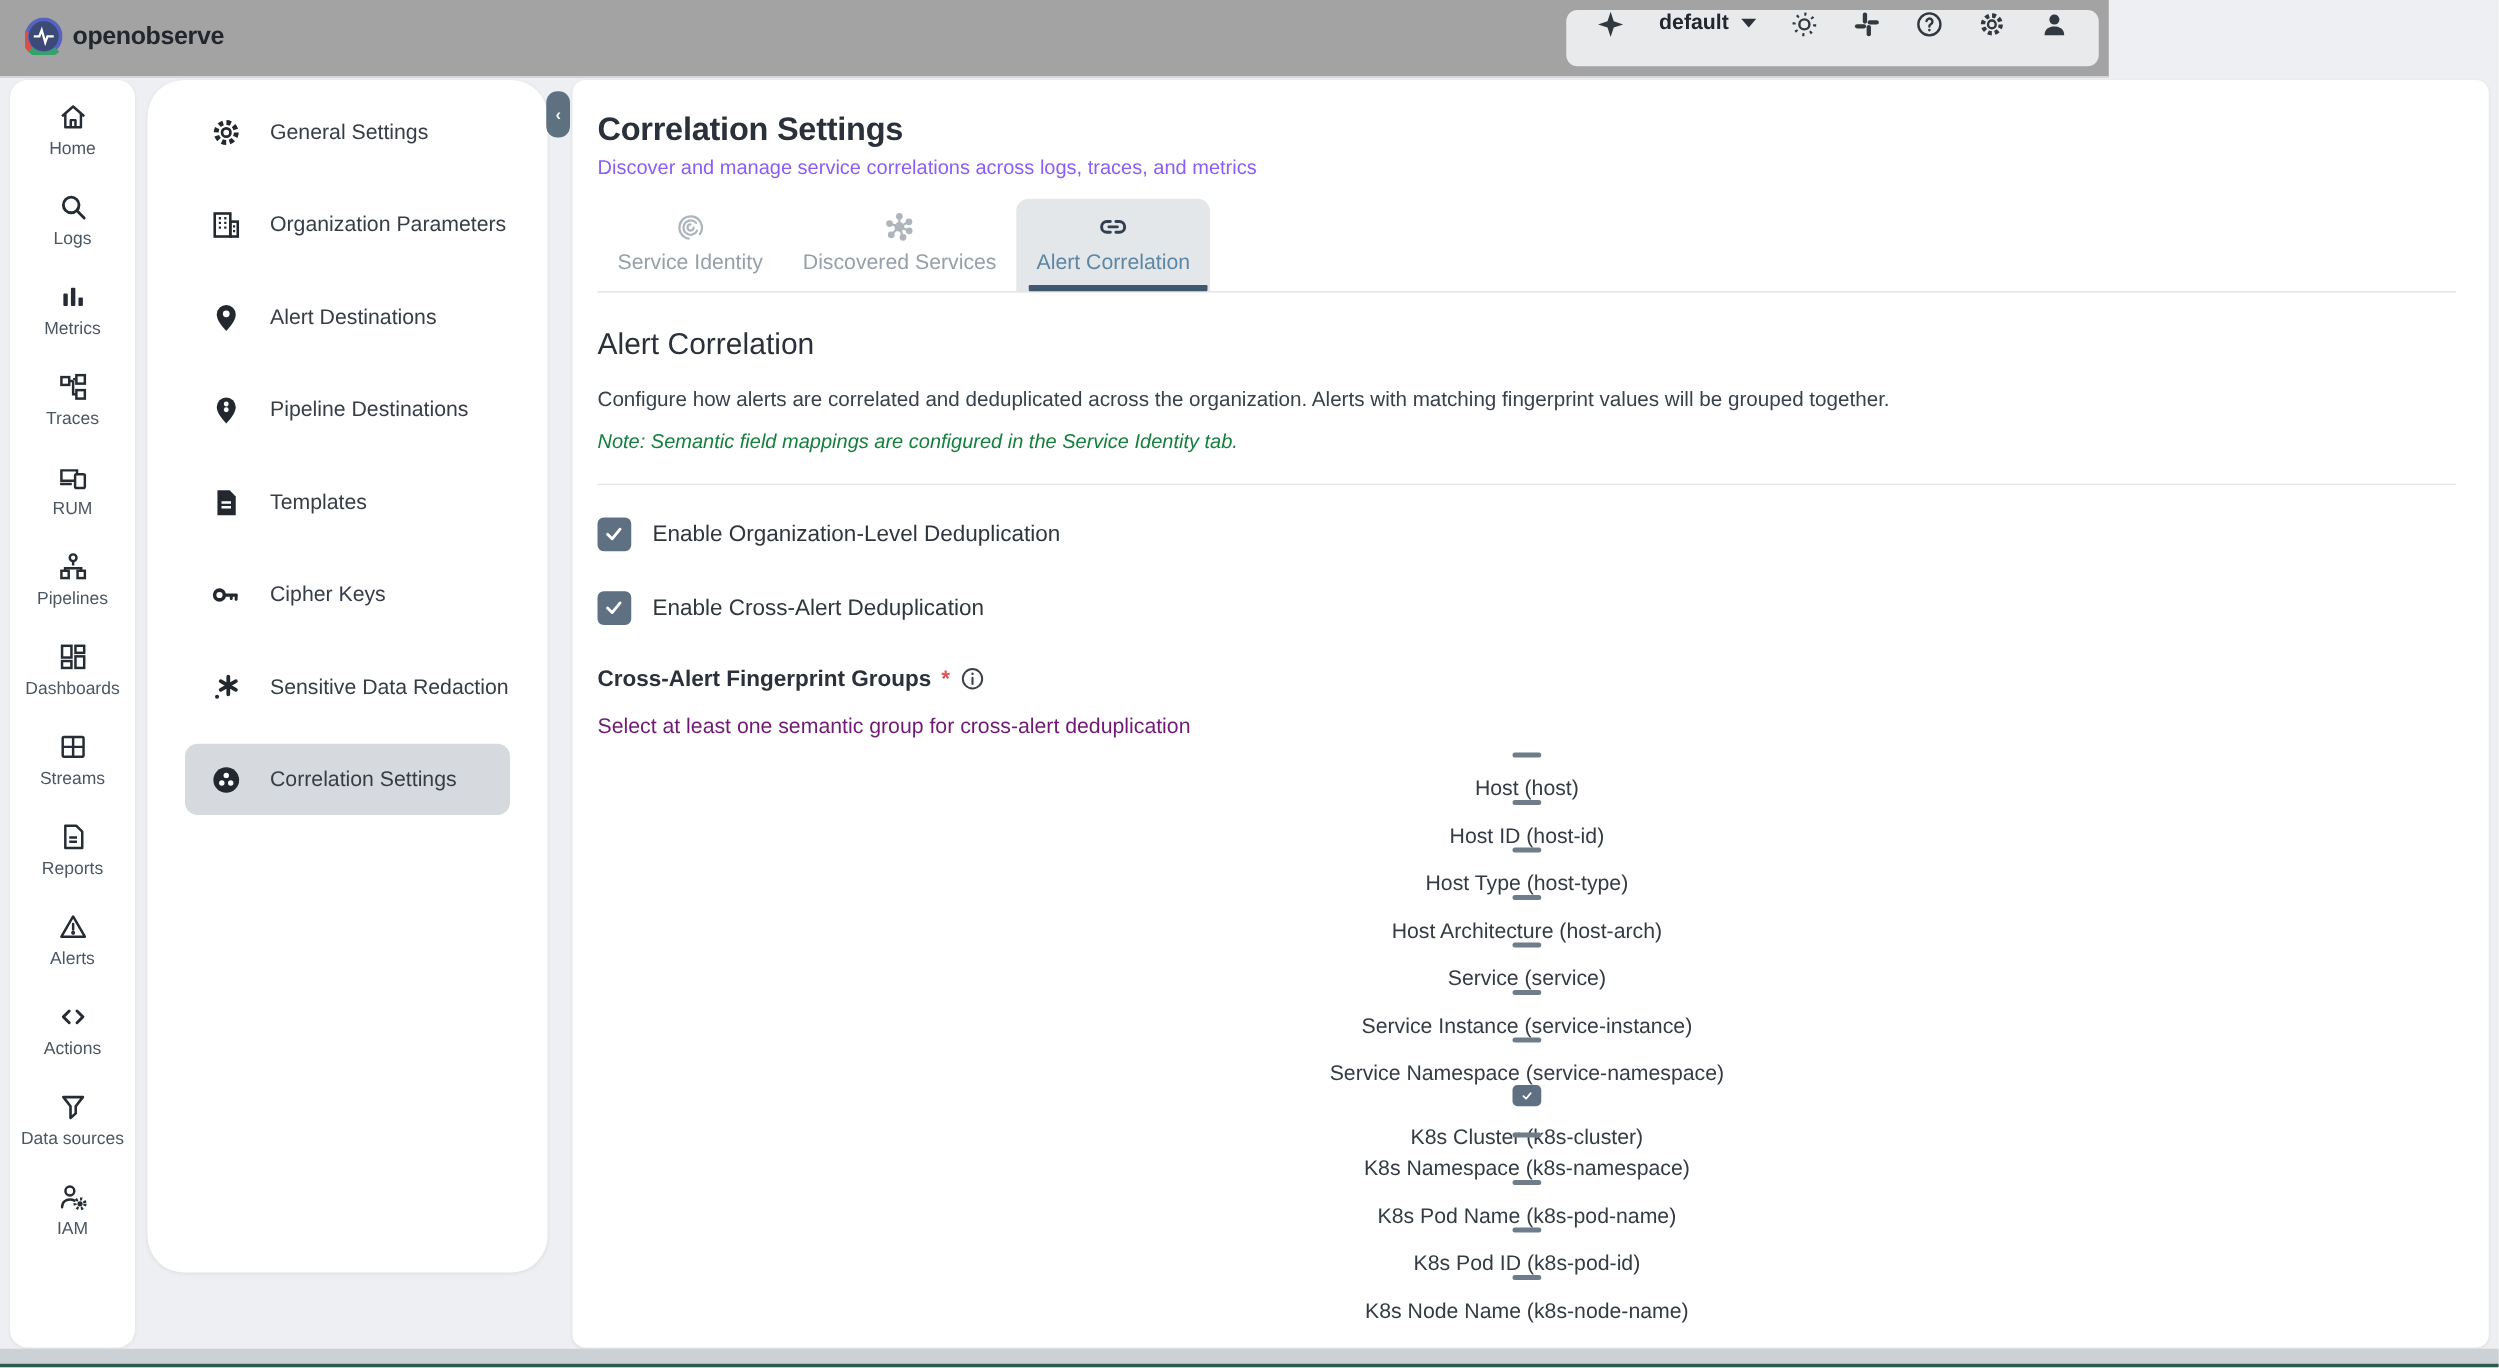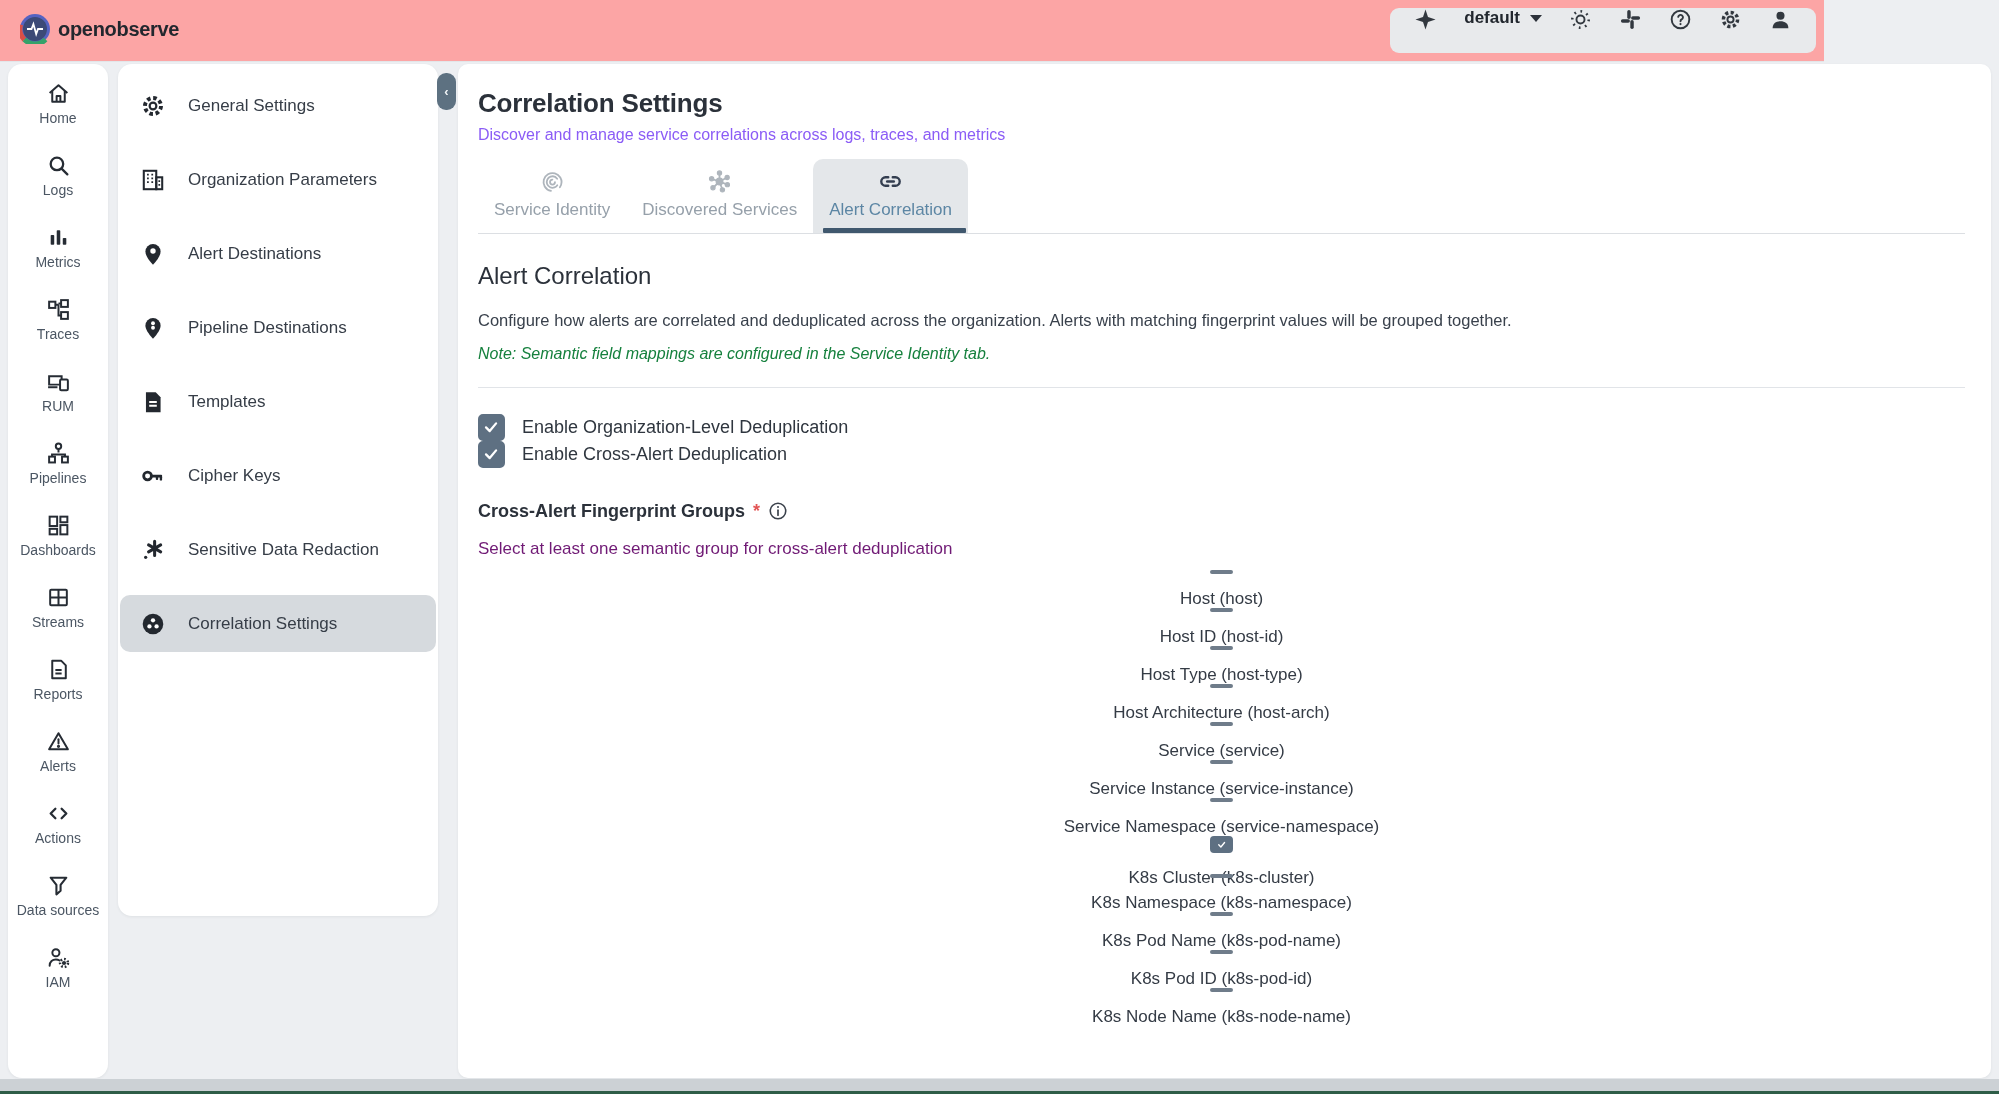--- a/index.html
+++ b/index.html
@@ -7,22 +7,22 @@
   body {
     font-family:"Liberation Sans", sans-serif;
     background:#edeff2;
     color:#2e343c;
     position:relative;
   }
   svg { display:block; }
 
   
   .topbar {
-    position:absolute; left:0; top:0; width:1824px; height:62px;
-    background:#fca5a5; border-bottom:1px solid #e3e6e9;
+    position:absolute; left:0; top:0; width:1687px; height:62px;
+    background:#a3a3a3; border-bottom:1px solid #e3e6e9;
   }
   .brand { position:absolute; left:20px; top:14px; display:flex; align-items:center; gap:8px; }
   .brand-name { font-size:20px; font-weight:800; color:#22272e; letter-spacing:-0.3px; }
   .top-controls {
     position:absolute; right:8px; top:8px; height:45px;
     background:#e8eaec; border-radius:9px;
     display:flex; align-items:flex-start; gap:27px; padding:0 24px;
   }
   .org-select { display:flex; align-items:center; gap:10px; cursor:pointer; }
   .org-label { font-size:17px; font-weight:600; color:#22272e; }
@@ -35,21 +35,21 @@
   
   .rail { left:8px; top:64px; width:100px; height:1014px; padding-top:4px; }
   .rail-item {
     height:72px; display:flex; flex-direction:column; align-items:center; justify-content:center;
     gap:4px; cursor:pointer;
   }
   .rail-item .ric { width:25px; height:25px; color:#262c34; }
   .rail-label { font-size:14px; color:#4b5663; text-align:center; line-height:1.15; }
 
   
-  .settings-card { left:118px; top:64px; width:320px; height:852px; padding:13px 2px; }
+  .settings-card { left:118px; top:64px; width:320px; height:954px; padding:13px 30px;border-radius:29px; }
   .menu-item {
     height:57px; margin-bottom:17px; border-radius:10px;
     display:flex; align-items:center; gap:22px; padding-left:20px; cursor:pointer;
   }
   .menu-item.selected { background:#d6dade; }
   .menu-item .mic { width:26px; height:26px; color:#23282f; flex:0 0 auto; }
   .menu-label { font-size:17px; color:#363d47; white-space:nowrap; }
 
   .collapse-handle {
     position:absolute; left:437px; top:73px; width:19px; height:37px;
@@ -78,21 +78,21 @@
     background:#40586e; border-radius:1px;
   }
 
   .section-heading { margin-top:28px; font-size:24px; font-weight:500; color:#2b313a; }
   .section-desc { margin-top:21px; font-size:16.5px; color:#39414c; }
   .section-note { margin-top:15px; font-size:16px; font-style:italic; color:#15803d; }
   .divider { margin-top:24px; height:1px; background:#e1e4e8; }
 
   .toggle-row { display:flex; align-items:center; gap:17px; cursor:pointer; }
   .toggle-row.first { margin-top:26px; }
-  .toggle-row.second { }
+  .toggle-row.second { margin-top:32px; }
   .toggle-label { font-size:18px; color:#2f363f; }
 
   .cb { border:2px solid #6f7c8a; border-radius:5px; background:#fff; display:flex; align-items:center; justify-content:center; }
   .cb.big { width:27px; height:27px; }
   .cb.small { width:23px; height:23px; border-radius:4px; }
   .cb svg { display:none; width:70%; height:70%; color:#fff; }
   .cb.checked { background:#5e7082; border-color:#5e7082; }
   .cb.checked svg { display:block; }
 
   .group-label-row { margin-top:33px; display:flex; align-items:flex-start; gap:8px; }

